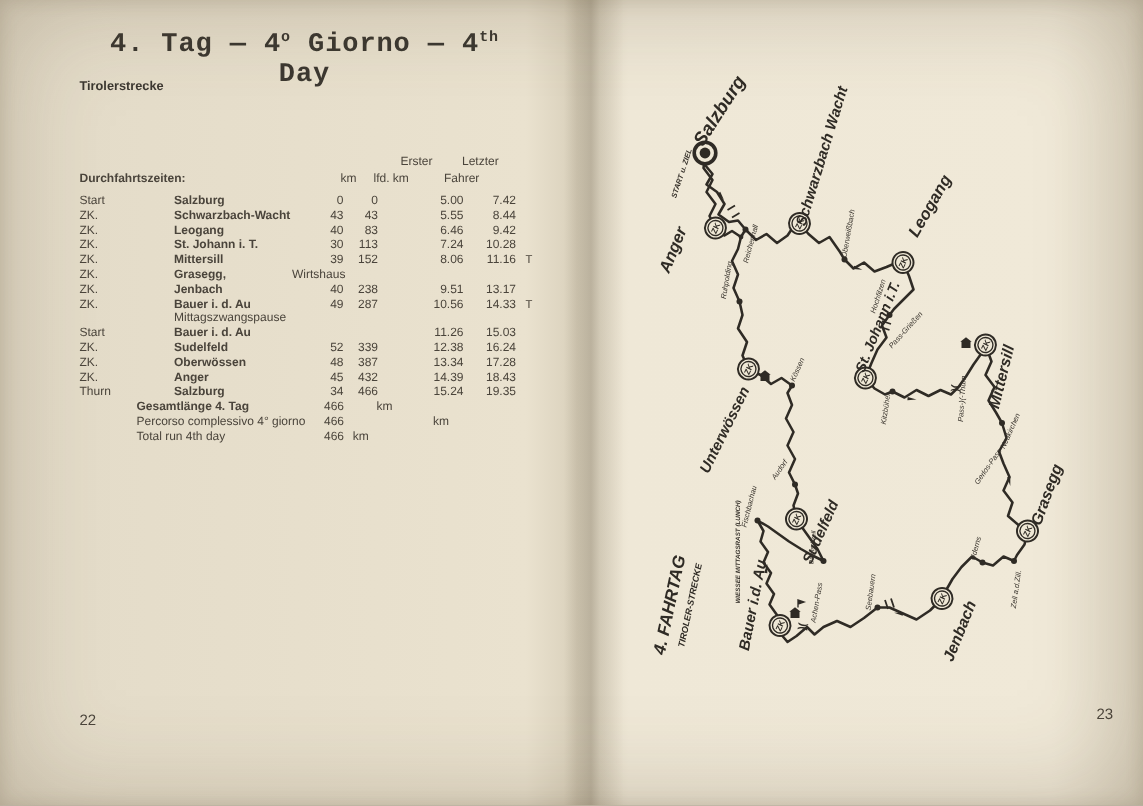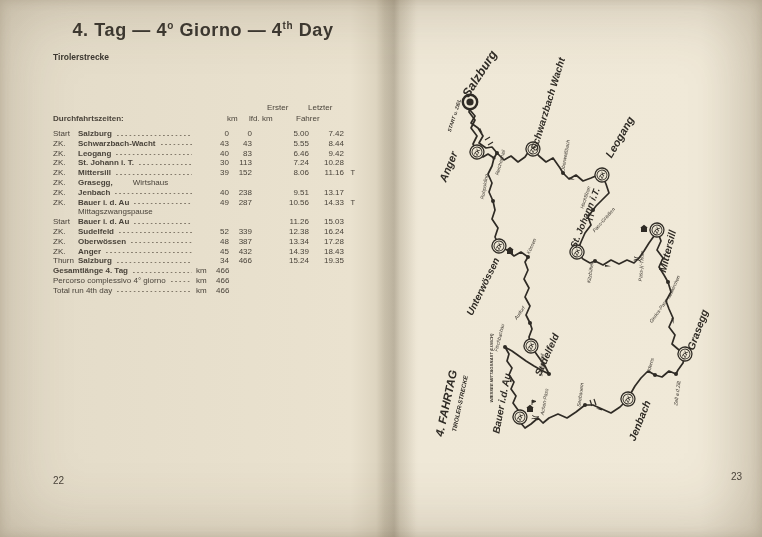--- a/index.html
+++ b/index.html
@@ -6,36 +6,36 @@
   #spread{position:relative;width:762px;height:537px;overflow:hidden;
     font-family:"Liberation Sans",sans-serif;color:#46413a;
     background:linear-gradient(90deg,#e3dbc8 0%,#eae2cf 46%,#d9d0bb 50.5%,#efe8d7 55%,#f0e9d8 92%,#e2dac7 100%);}
   #spread::after{content:"";position:absolute;inset:0;pointer-events:none;
     box-shadow:inset 0 0 70px rgba(86,70,44,.28), inset 0 0 12px rgba(86,70,44,.18);}
   .gutter{position:absolute;top:0;left:376px;width:40px;height:537px;
     background:linear-gradient(90deg,rgba(60,48,28,0) 0%,rgba(60,48,28,.22) 45%,rgba(60,48,28,.10) 60%,rgba(60,48,28,0) 100%);}
   
   .pageL{position:absolute;left:0;top:0;width:390px;height:537px;}
   .title{position:absolute;left:53px;top:20px;width:300px;text-align:center;
-    font-size:18px;letter-spacing:.6px;color:#3c3831;font-weight:bold;}
+    font-size:18px;letter-spacing:.6px;color:#3c3831;font-weight:bold;font-family:Liberation Mono, monospace;}
   .title sup{font-size:10px;}
   .sect{position:absolute;left:53px;top:52px;font-size:8.5px;font-weight:bold;color:#3c3831;}
   .route{position:absolute;left:53px;top:65px;width:300px;font-size:8.8px;line-height:10.2px;color:#4a443b;}
   .route .rl{text-align:justify;text-align-last:justify;}
   .route .rl:last-child{text-align-last:left;}
   .thead{position:absolute;left:0;top:0;width:390px;font-size:8px;color:#4a443b;}
   .thead span{position:absolute;white-space:nowrap;}
   .tbl{position:absolute;left:53px;top:129px;width:302px;}
   .trow{display:flex;align-items:baseline;height:9.8px;font-size:8px;color:#4a443b;}
-  .lblz{flex:1;display:flex;align-items:baseline;min-width:0;}
+  .lblz{flex:1;display:flex;align-items:baseline;min-width:0;gap:38px;}
   .pre{width:25px;flex:none;white-space:pre;}
   .nopre .pre{width:0;}
   .nm{font-weight:bold;white-space:pre;}
   .nm.plain{font-weight:normal;}
-  .rest{margin-left:20px;white-space:pre;}
+  .rest{margin-left:6px;white-space:pre;}
   .lead{flex:1;margin:0 4px 1.5px 5px;height:6px;align-self:flex-end;
     background-image:radial-gradient(circle at 1px 4.5px,#837a6b .8px,transparent 1px);
     background-size:4.2px 6px;background-repeat:repeat-x;}
   .noleader .lead{background:none;}
   .unit{width:20px;flex:none;}
   .c1{width:13px;text-align:right;flex:none;}
   .c2{width:23px;text-align:right;flex:none;}
   .c3{width:40px;text-align:right;flex:none;padding-left:17px;}
   .c4{width:35px;text-align:right;flex:none;}
   .c4x{width:11px;text-align:right;flex:none;font-size:7.5px;}

